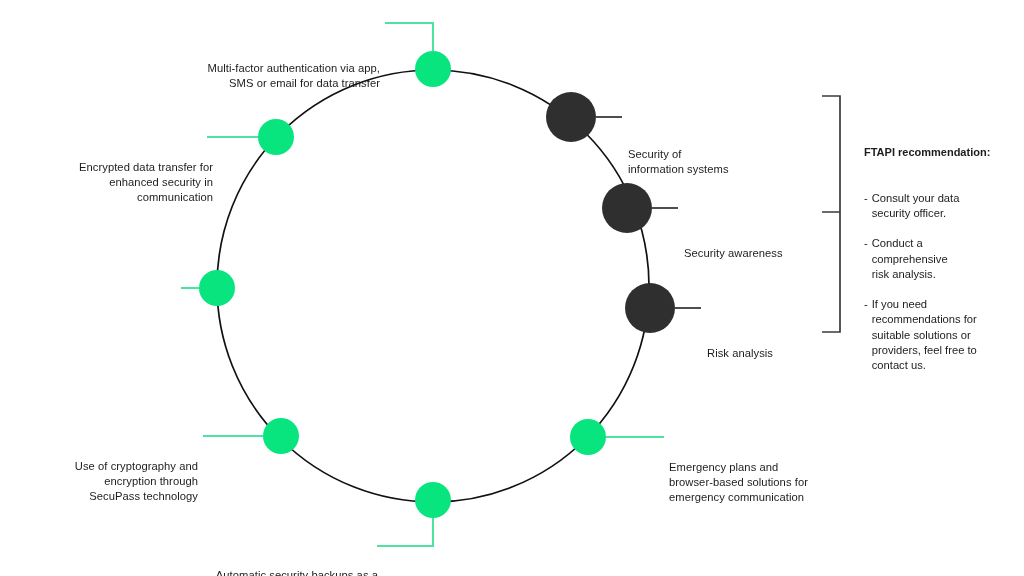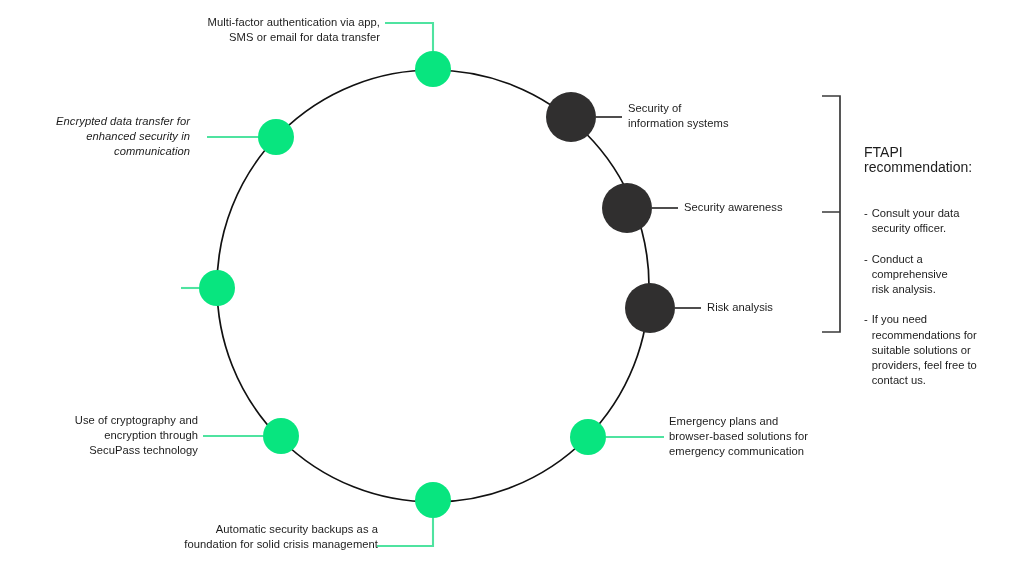--- a/index.html
+++ b/index.html
@@ -1,26 +1,26 @@
 <!DOCTYPE html>
 <html><head>
 <meta charset="utf-8">
 <style>
   html,body{margin:0;padding:0;background:#ffffff;}
   body{width:1024px;height:576px;overflow:hidden;
        font-family:"Liberation Sans","DejaVu Sans",sans-serif;}
   #stage{position:relative;width:1024px;height:576px;background:#ffffff;}
   svg#diagram{position:absolute;left:0;top:0;width:1024px;height:576px;display:block;}
   .lbl{position:absolute;font-size:11.2px;line-height:15.2px;color:#1c1c1c;
-       letter-spacing:.005em;white-space:pre-line;}
+       letter-spacing:.005em;white-space:pre-line;margin-top:46px;}
   .lbl-r{text-align:right;}
   .lbl-l{text-align:left;}
   .note{position:absolute;font-size:11.2px;line-height:15.2px;color:#1c1c1c;
         white-space:pre-line;text-align:left;}
-  .note-title{font-size:14px;line-height:15.2px;color:#1c1c1c;}
+  .note-title{font-size:11px;line-height:15.2px;color:#1c1c1c;font-weight:bold;}
   .note-list{margin:0;padding:0;list-style:none;}
   .note-list li{display:flex;gap:4px;}
   .note-dash{flex:0 0 auto;}
   .note-txt{flex:1 1 auto;}
 </style>
 </head>
 <body>
 
 <div id="stage">
 
@@ -55,21 +55,21 @@
     <circle cx="281" cy="436" r="18" fill="#08E57F"></circle>
     <circle cx="433" cy="500" r="18" fill="#08E57F"></circle>
     <circle cx="588" cy="437" r="18" fill="#08E57F"></circle>
 
     <path d="M 822,96 L 840,96 L 840,332 L 822,332 M 840,212 L 822,212" fill="none" stroke="#3a3a3a" stroke-width="1.7" stroke-linejoin="miter"></path>
   </svg>
 
   <div class="lbl lbl-r" style="left:20px;top:15px;width:360px;">Multi-factor authentication via app,
 SMS or email for data transfer</div>
 
-  <div class="lbl lbl-r" style="left:8px;top:114px;width:182px;font-style:italic;">Encrypted data transfer for
+  <div class="lbl lbl-r" style="left:31px;top:114px;width:182px;">Encrypted data transfer for
 enhanced security in
 communication</div>
 
 
   <div class="lbl lbl-r" style="left:20px;top:413px;width:178px;">Use of cryptography and
 encryption through
 SecuPass technology</div>
 
   <div class="lbl lbl-r" style="left:26px;top:522px;width:352px;">Automatic security backups as a
 foundation for solid crisis management</div>

